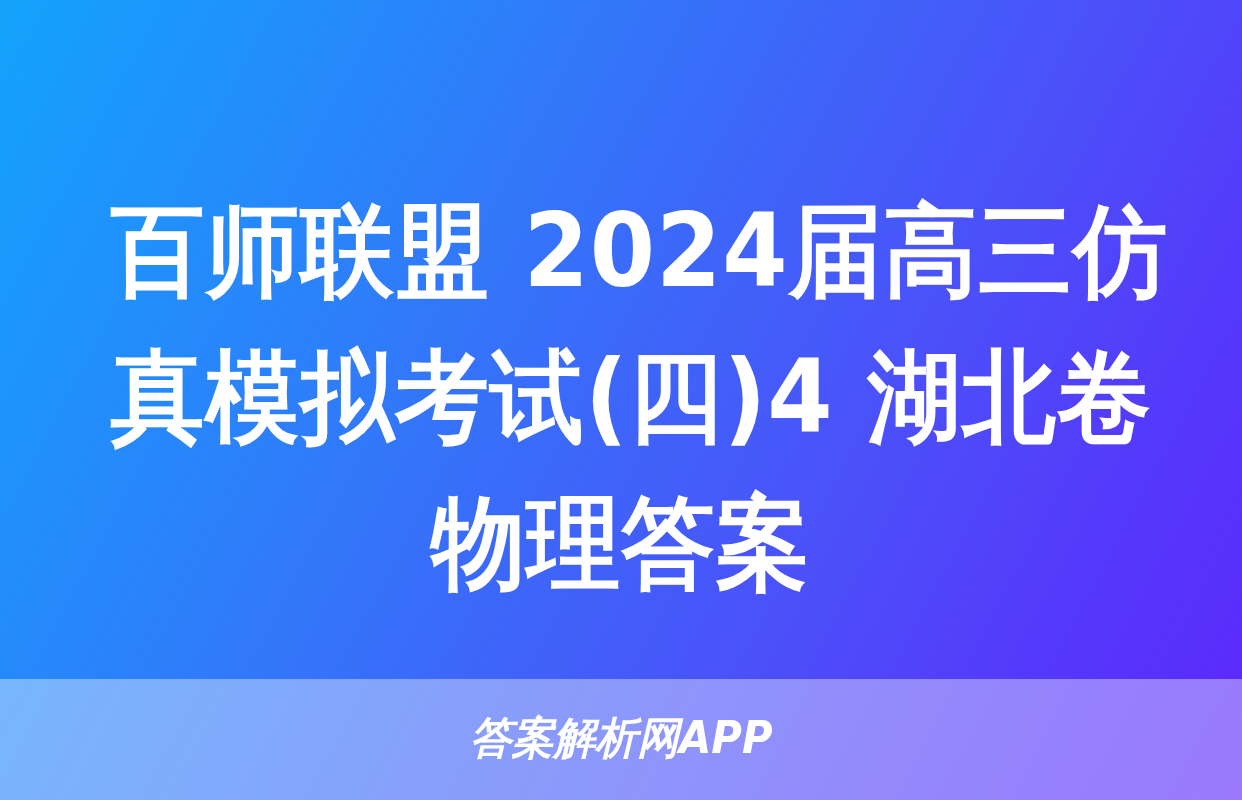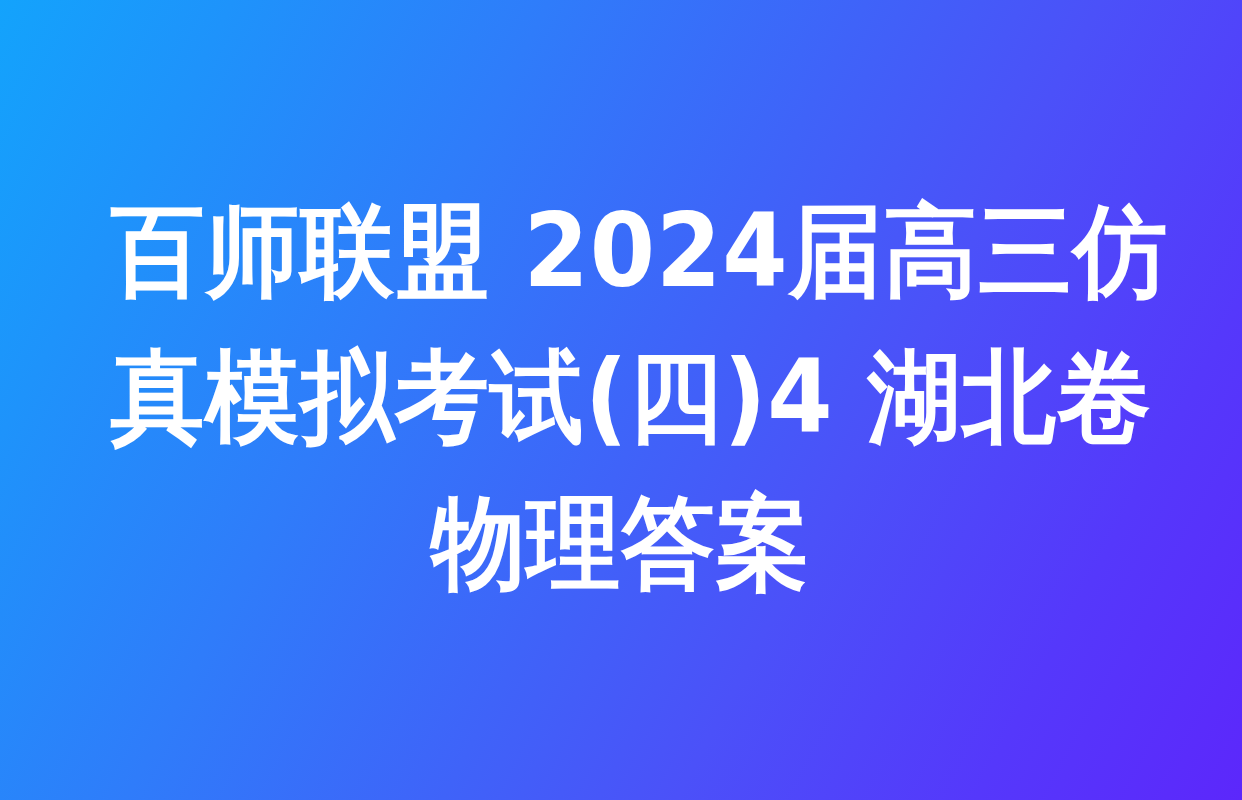--- a/index.html
+++ b/index.html
@@ -87,14 +87,17 @@
 <body>
 
 <div id="card">
 
   <div id="title-block">
     <div class="title-line l1">百师联盟 2024届高三仿</div>
     <div class="title-line l2">真模拟考试(四)4 湖北卷</div>
     <div class="title-line l3">物理答案</div>
   </div>
 
+  <div id="footer-band">
+    <div id="watermark">答案解析网APP</div>
+  </div>
 
 </div>
 
 </body></html>

